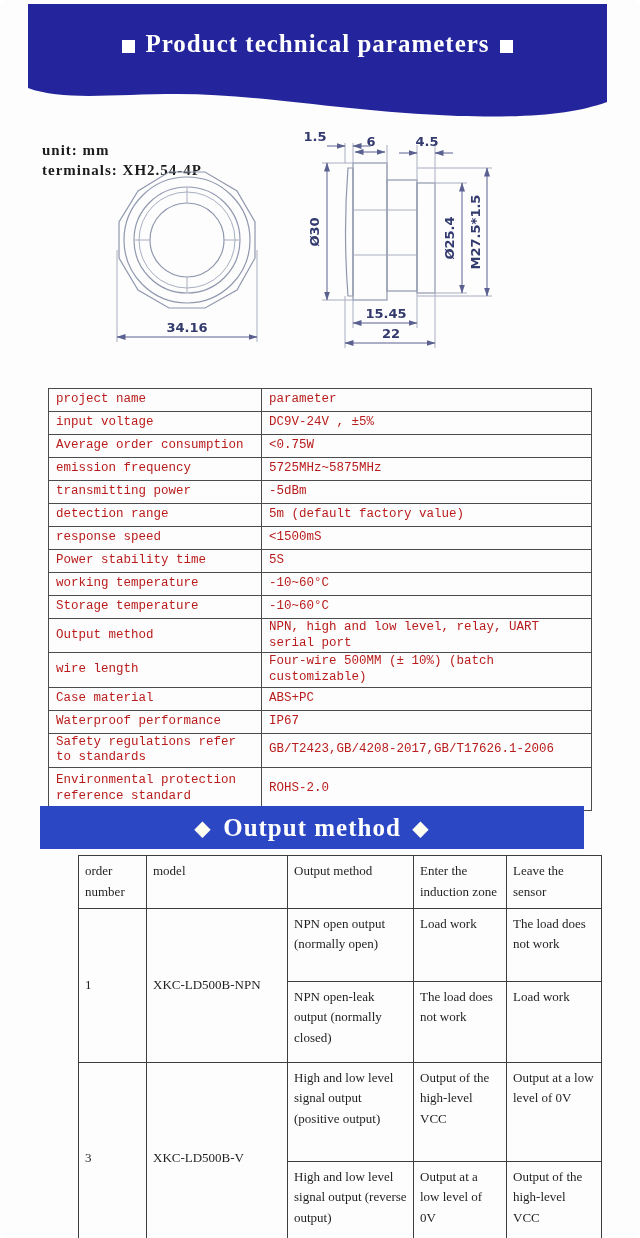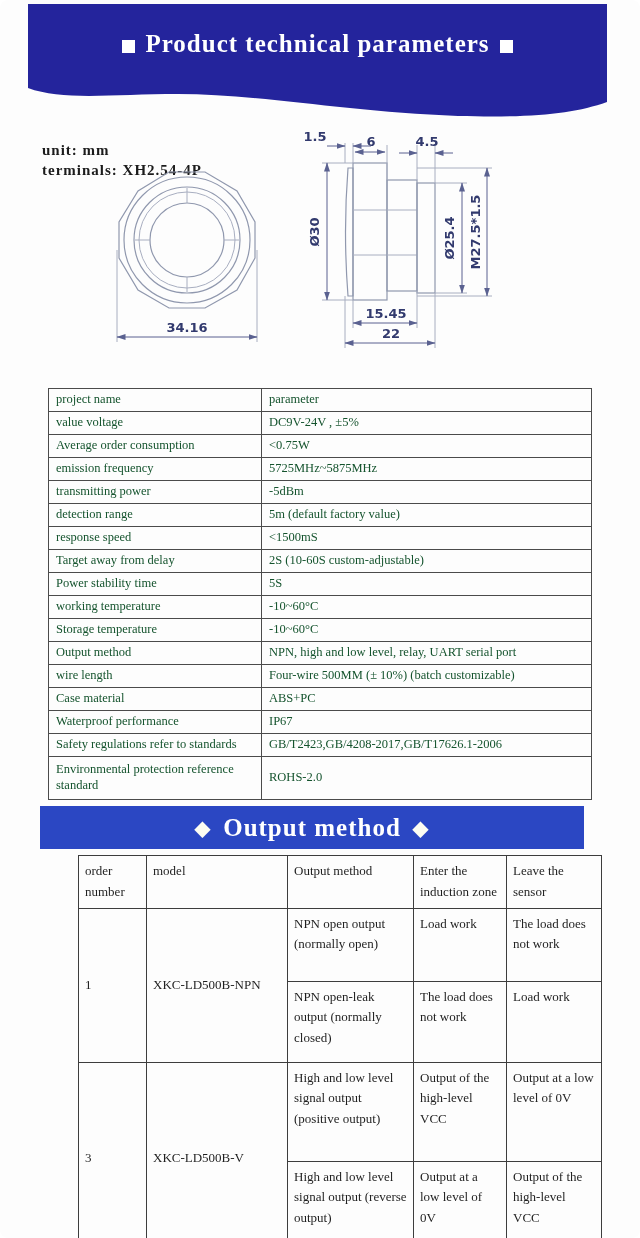--- a/index.html
+++ b/index.html
@@ -18,21 +18,21 @@
   
   .unit-block{position:absolute;left:42px;top:128px;font-family:"Liberation Serif",serif;
     font-weight:bold;font-size:15px;color:#1c1c1c;line-height:1.35;letter-spacing:1px;margin-top:12px;}
   .drawing{position:absolute;left:30px;top:115px;}
   .drawing .part{stroke:#9098ae;stroke-width:1.2;fill:none;}
   .drawing .thin{stroke:#a8aec0;stroke-width:1;fill:none;}
   .drawing .dim{stroke:#5a6190;stroke-width:1;fill:none;}
   .drawing text{fill:#323a6e;font-family:"DejaVu Sans",sans-serif;font-size:13px;font-weight:bold;}
   
   table.params{position:absolute;left:48px;top:388px;width:544px;border-collapse:collapse;
-    font-size:12.5px;color:#14532d;}
+    font-size:12.5px;color:#b91c1c;font-family:Liberation Mono, monospace;}
   table.params td{border:1px solid #4b4b4b;padding:1px 7px;height:20px;line-height:1.25;}
   table.params td.lbl{width:198px;}
   table.params tr.hdr td.val{}
   table.params tr.tall td{height:40px;}
   
   table.outputs{position:absolute;left:78px;top:855px;width:468px;border-collapse:collapse;
     font-size:13px;color:#1f1f1f;table-layout:fixed;}
   table.outputs td{border:1.5px solid #3d3d3d;padding:5px 6px;vertical-align:top;line-height:1.6;}
   table.outputs .c0{width:55px;font-family:Liberation Serif, serif;} table.outputs .c1{width:128px;} table.outputs .c2{width:113px;}
   table.outputs .c3{width:80px;} table.outputs .c4{width:82px;}
@@ -138,21 +138,21 @@
     </g>
   </svg>
 
   <table class="params">
     <tbody>
         <tr class="hdr">
       <td class="lbl">project name</td>
       <td class="val">parameter</td>
     </tr>
     <tr>
-      <td class="lbl">value voltage</td>
+      <td class="lbl">input voltage</td>
       <td class="val">DC9V-24V , ±5%</td>
     </tr>
     <tr>
       <td class="lbl">Average order consumption</td>
       <td class="val">&lt;0.75W</td>
     </tr>
     <tr>
       <td class="lbl">emission frequency</td>
       <td class="val">5725MHz~5875MHz</td>
     </tr>
@@ -160,24 +160,20 @@
       <td class="lbl">transmitting power</td>
       <td class="val">-5dBm</td>
     </tr>
     <tr>
       <td class="lbl">detection range</td>
       <td class="val">5m (default factory value)</td>
     </tr>
     <tr>
       <td class="lbl">response speed</td>
       <td class="val">&lt;1500mS</td>
-    </tr>
-    <tr>
-      <td class="lbl">Target away from delay</td>
-      <td class="val">2S (10-60S custom-adjustable)</td>
     </tr>
     <tr>
       <td class="lbl">Power stability time</td>
       <td class="val">5S</td>
     </tr>
     <tr>
       <td class="lbl">working temperature</td>
       <td class="val">-10~60°C</td>
     </tr>
     <tr>

